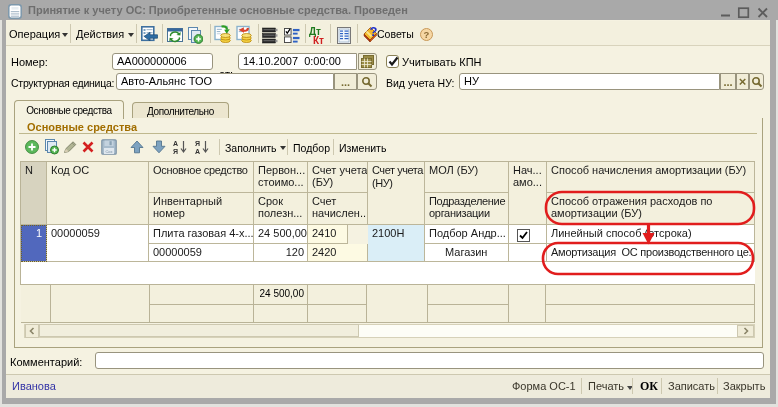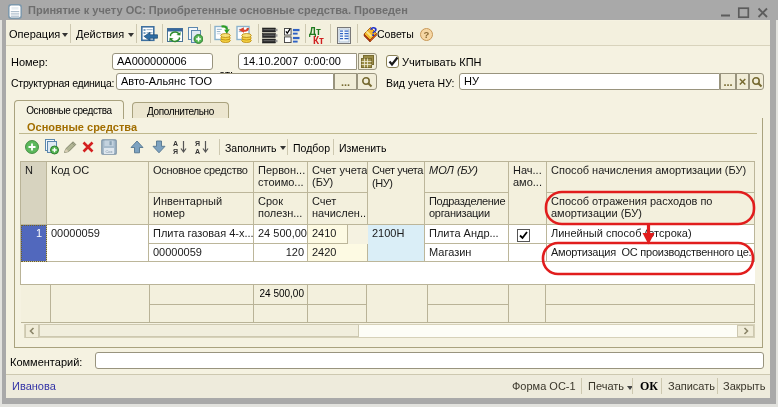--- a/index.html
+++ b/index.html
@@ -237,43 +237,43 @@
 
 <div class="abs" style="left:20px;top:161px;width:735px;height:1px;background:#b9b397;"></div>
 <div class="abs" style="left:20px;top:161px;width:1px;height:124px;background:#b9b397;"></div>
 <div class="cell" style="left:21px;top:162px;width:26px;height:63px;background:#d7d3bf;text-align:left;color:#1a1a1a;padding:2px 3px 0 4px;">N</div>
 <div class="cell" style="left:47px;top:162px;width:102px;height:63px;background:#f3f0dd;text-align:left;color:#1a1a1a;padding:2px 3px 0 4px;">Код ОС</div>
 <div class="cell" style="left:368px;top:162px;width:57px;height:63px;background:#f3f0dd;text-align:left;color:#1a1a1a;padding:2px 3px 0 4px;letter-spacing:-0.45px;line-height:13px;">Счет учета<br>(НУ)</div>
 <div class="cell" style="left:509px;top:162px;width:38px;height:63px;background:#f3f0dd;text-align:left;color:#1a1a1a;padding:2px 3px 0 4px;">Нач...<br>амо...</div>
 <div class="cell" style="left:149px;top:162px;width:105px;height:31px;background:#f3f0dd;text-align:left;color:#1a1a1a;padding:2px 3px 0 4px;letter-spacing:-0.3px;">Основное средство</div>
 <div class="cell" style="left:254px;top:162px;width:54px;height:31px;background:#f3f0dd;text-align:left;color:#1a1a1a;padding:2px 3px 0 4px;">Первон...<br>стоимо...</div>
 <div class="cell" style="left:308px;top:162px;width:60px;height:31px;background:#f3f0dd;text-align:left;color:#1a1a1a;padding:2px 3px 0 4px;">Счет учета<br>(БУ)</div>
-<div class="cell" style="left:425px;top:162px;width:84px;height:31px;background:#f3f0dd;text-align:left;color:#1a1a1a;padding:2px 3px 0 4px;font-style:italic;">МОЛ (БУ)</div>
+<div class="cell" style="left:425px;top:162px;width:84px;height:31px;background:#f3f0dd;text-align:left;color:#1a1a1a;padding:2px 3px 0 4px;">МОЛ (БУ)</div>
 <div class="cell" style="left:547px;top:162px;width:208px;height:31px;background:#f3f0dd;text-align:left;color:#1a1a1a;padding:2px 3px 0 4px;">Способ начисления амортизации (БУ)</div>
 <div class="cell" style="left:149px;top:193px;width:105px;height:32px;background:#f3f0dd;text-align:left;color:#1a1a1a;padding:2px 3px 0 4px;">Инвентарный<br>номер</div>
 <div class="cell" style="left:254px;top:193px;width:54px;height:32px;background:#f3f0dd;text-align:left;color:#1a1a1a;padding:2px 3px 0 4px;">Срок<br>полезн...</div>
 <div class="cell" style="left:308px;top:193px;width:60px;height:32px;background:#f3f0dd;text-align:left;color:#1a1a1a;padding:2px 3px 0 4px;">Счет<br>начислен...</div>
 <div class="cell" style="left:425px;top:193px;width:84px;height:32px;background:#f3f0dd;text-align:left;color:#1a1a1a;padding:2px 3px 0 4px;letter-spacing:-0.3px;">Подразделение<br>организации</div>
 <div class="cell" style="left:547px;top:193px;width:208px;height:32px;background:#f3f0dd;text-align:left;color:#1a1a1a;padding:2px 3px 0 4px;">Способ отражения расходов по<br>амортизации (БУ)</div>
 <div class="cell" style="left:21px;top:225px;width:26px;height:37px;background:#5168bd;text-align:right;color:#fff;padding:2px 4px 0 3px;outline:1px dotted #6e6124;outline-offset:-1px;">1</div>
 <div class="cell" style="left:47px;top:225px;width:102px;height:37px;background:#fff;text-align:left;color:#1a1a1a;padding:2px 3px 0 4px;">00000059</div>
 <div class="cell" style="left:149px;top:225px;width:105px;height:19px;background:#fff;text-align:left;color:#1a1a1a;padding:2px 3px 0 4px;">Плита газовая 4-х...</div>
 <div class="cell" style="left:254px;top:225px;width:54px;height:19px;background:#fff;text-align:right;color:#1a1a1a;padding:2px 3px 0 4px;">24 500,00</div>
 <div class="cell" style="left:308px;top:225px;width:40px;height:19px;background:#fdfae3;text-align:left;color:#1a1a1a;padding:2px 3px 0 4px;">2410</div>
 <div class="cell" style="left:368px;top:225px;width:57px;height:37px;background:#daeef7;text-align:left;color:#1a1a1a;padding:2px 3px 0 4px;">2100Н</div>
-<div class="cell" style="left:425px;top:225px;width:84px;height:19px;background:#fff;text-align:left;color:#1a1a1a;padding:2px 3px 0 4px;">Плита Андр...</div>
+<div class="cell" style="left:425px;top:225px;width:84px;height:19px;background:#fff;text-align:left;color:#1a1a1a;padding:2px 3px 0 4px;">Подбор Андр...</div>
 <div class="cell" style="left:509px;top:225px;width:38px;height:19px;background:#fff;text-align:center;color:#000;padding:0;"><svg width="13" height="13" style="margin-top:4px;margin-right:9px" viewBox="0 0 13 13">
       <rect x="0.5" y="0.5" width="12" height="12" fill="#fff" stroke="#555"></rect>
       <path d="M3 6.5 L5.5 9 L10 3" stroke="#000" stroke-width="1.8" fill="none"></path>
     </svg></div>
 <div class="cell" style="left:547px;top:225px;width:208px;height:19px;background:#fff;text-align:left;color:#1a1a1a;padding:2px 3px 0 4px;">Линейный способ (отсрока)</div>
 <div class="cell" style="left:149px;top:244px;width:105px;height:18px;background:#fff;text-align:left;color:#1a1a1a;padding:2px 3px 0 4px;">00000059</div>
 <div class="cell" style="left:254px;top:244px;width:54px;height:18px;background:#fff;text-align:right;color:#1a1a1a;padding:2px 3px 0 4px;">120</div>
 <div class="cell" style="left:308px;top:244px;width:60px;height:18px;background:#fdfae3;text-align:left;color:#1a1a1a;padding:2px 3px 0 4px;">2420</div>
-<div class="cell" style="left:425px;top:244px;width:84px;height:18px;background:#fff;text-align:left;color:#1a1a1a;padding:2px 3px 0 4px;">Магазин</div>
+<div class="cell" style="left:425px;top:244px;width:84px;height:18px;background:#fff;text-align:left;color:#1a1a1a;padding:2px 3px 0 20px;">Магазин</div>
 <div class="cell" style="left:509px;top:244px;width:38px;height:18px;background:#fff;text-align:left;color:#1a1a1a;padding:2px 3px 0 4px;"></div>
 <div class="cell" style="left:547px;top:244px;width:208px;height:18px;background:#fff;text-align:left;color:#1a1a1a;padding:2px 3px 0 4px;letter-spacing:-0.25px;">Амортизация&nbsp; ОС производственного це...</div>
 <div class="abs" style="left:21px;top:262px;width:734px;height:22px;background:#fff;"></div>
 <div class="abs" style="left:21px;top:284px;width:734px;height:39px;background:#f3f0dd;border-top:1px solid #b9b397;border-bottom:1px solid #b9b397;"></div>
 <div class="abs" style="left:50px;top:285px;width:1px;height:37px;background:#b9b397;"></div>
 <div class="abs" style="left:149px;top:285px;width:1px;height:37px;background:#b9b397;"></div>
 <div class="abs" style="left:253px;top:285px;width:1px;height:37px;background:#b9b397;"></div>
 <div class="abs" style="left:307px;top:285px;width:1px;height:37px;background:#b9b397;"></div>
 <div class="abs" style="left:366px;top:285px;width:1px;height:37px;background:#b9b397;"></div>
 <div class="abs" style="left:427px;top:285px;width:1px;height:37px;background:#b9b397;"></div>

